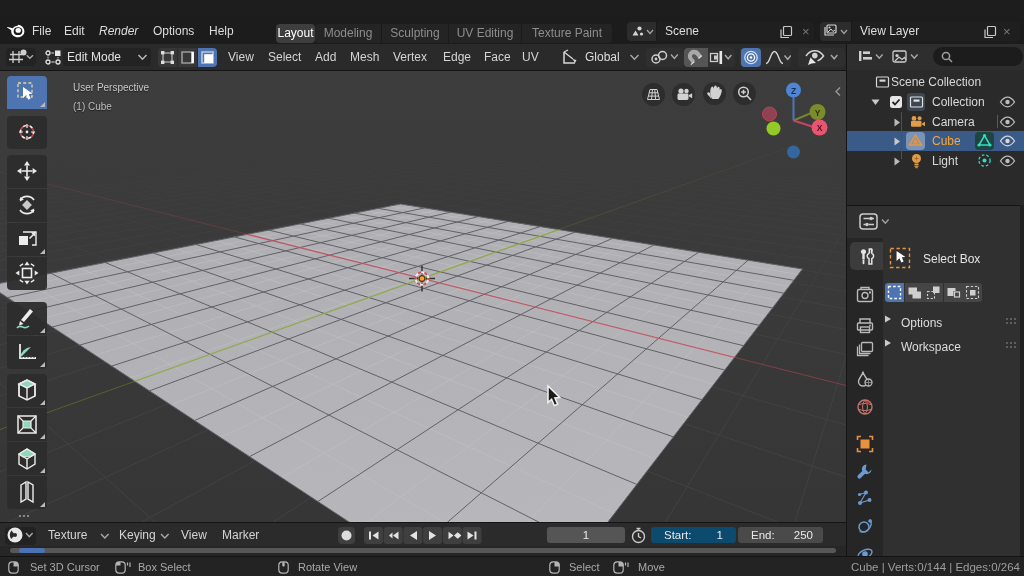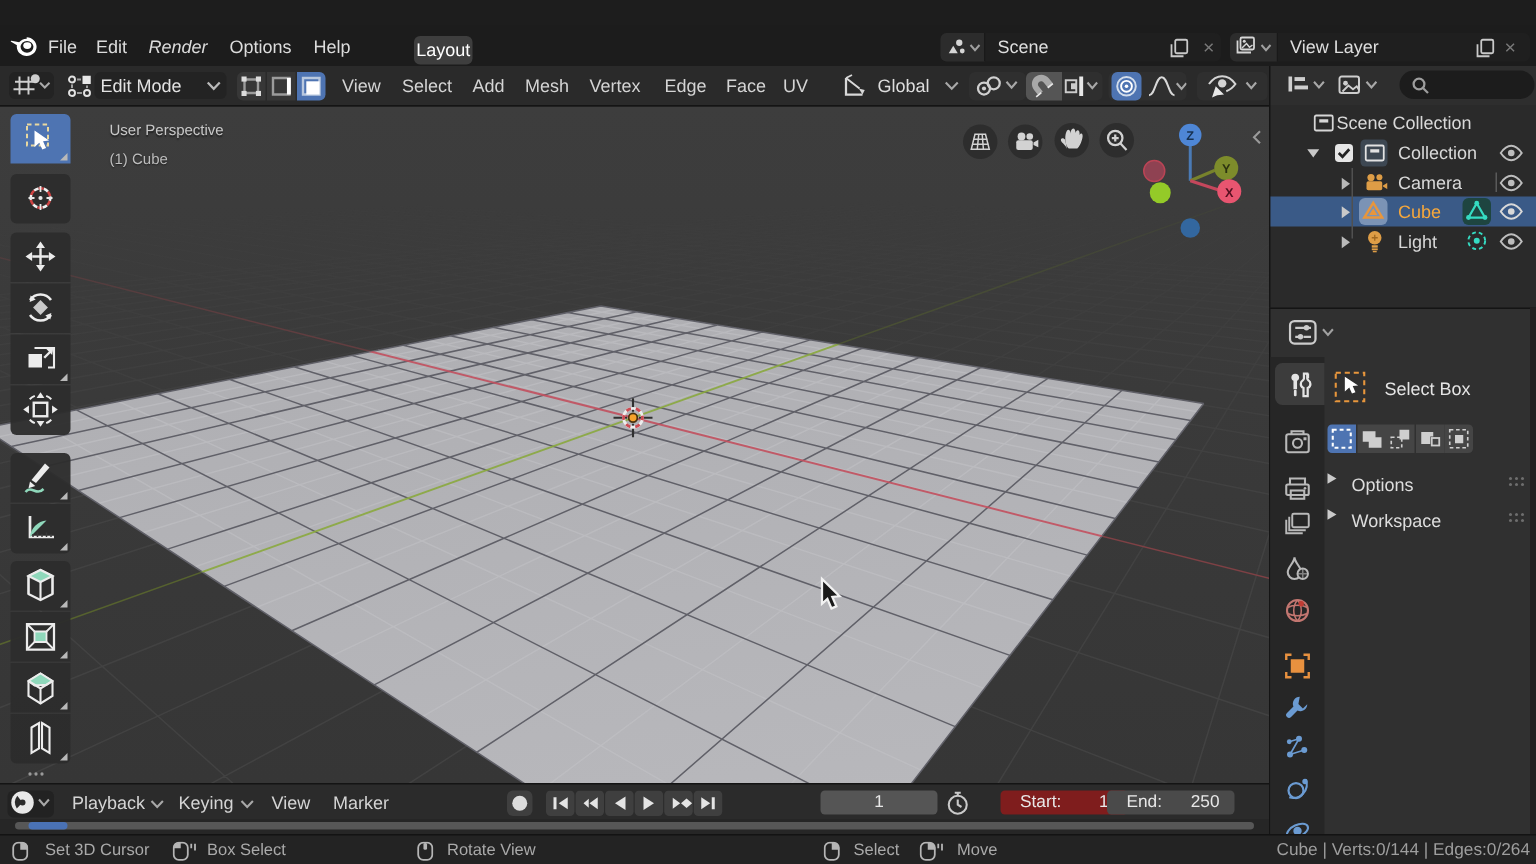--- a/index.html
+++ b/index.html
@@ -675,21 +675,21 @@
 <div class="abs" id="timeline">
  <div class="abs" style="left:5px;top:3.5px;width:31px;height:18px;background:#222222;border-radius:4px;"></div>
  <div class="abs" style="left:6px;top:3px;width:30px;height:18px;">
   <svg width="30" height="18" viewBox="0 0 30 18">
   <circle cx="9" cy="9" r="7.5" fill="#e8e8e8"></circle>
   <path d="M9,9L5.5,4.5A7.5,7.5 0 0 0 5.2,13z" fill="#2b2b2b"></path>
   <circle cx="9" cy="9" r="2" fill="#2b2b2b"></circle>
   <path d="M20,7l3.3,3.8L26.6,7" stroke="#a8a8a8" stroke-width="1.4" fill="none"></path>
         </svg>
       </div>
- <div class="tlmenu" style="left:48px;">Playback</div>
+ <div class="tlmenu" style="left:48px;">Texture</div>
  <svg class="abs" style="left:100px;top:10px;" width="10" height="7">
         <path d="M1,1l3.8,4L8.6,1" stroke="#a8a8a8" stroke-width="1.4" fill="none"></path>
       </svg>
  <div class="tlmenu" style="left:119px;">Keying</div>
  <svg class="abs" style="left:160px;top:10px;" width="10" height="7">
         <path d="M1,1l3.8,4L8.6,1" stroke="#a8a8a8" stroke-width="1.4" fill="none"></path>
       </svg>
  <div class="tlmenu" style="left:181px;">View</div>
  <div class="tlmenu" style="left:222px;">Marker</div>
  <div class="abs" style="left:338px;top:4px;width:17px;height:17px;background:#3f3f3f;border-radius:4px;">
@@ -717,21 +717,21 @@
   <path d="M103.5,4.5L109.5,8.5l-6,4z"></path>
             <rect x="110.5" y="4.5" width="2" height="8"></rect>
   </g>
         </svg>
       </div>
  <div class="tlfield" style="left:547px;width:78px;background:#555555;text-align:center;line-height:16px;">1</div>
  <svg class="abs" style="left:630px;top:4px;" width="17" height="17" viewBox="0 0 17 17">
   <circle cx="8.5" cy="9.5" r="6" fill="none" stroke="#c9c9c9" stroke-width="1.4"></circle>
   <path d="M8.5,6v3.5l2.5,1.5M6.5,1.5h4M8.5,1.5v2" stroke="#c9c9c9" stroke-width="1.4" fill="none"></path>
       </svg>
- <div class="tlfield" style="left:651px;width:85px;background:#7f1d1d;margin-left:16px;">
+ <div class="tlfield" style="left:651px;width:85px;background:#0c4a6e;">
   <span style="position:absolute;left:13px;top:1.5px;">Start:</span>
         <span style="position:absolute;right:13px;top:1.5px;">1</span>
       </div>
  <div class="tlfield" style="left:738px;width:85px;background:#4a4a4a;">
   <span style="position:absolute;left:13px;top:1.5px;">End:</span>
         <span style="position:absolute;right:10px;top:1.5px;">250</span>
       </div>
 </div>
 <div class="abs" id="tstrip">
  <div class="abs" style="left:10px;top:2px;width:826px;height:5px;background:#575757;border-radius:2.5px;"></div>
@@ -773,20 +773,29 @@
  <svg class="abs" style="left:6px;top:4px;" width="20" height="18" viewBox="0 0 20 18">
   <path d="M11.8,4.8c-2.1,0-4,1-5,2.4L1.6,6.1c-0.5-0.1-0.6,0.5-0.2,0.7l3.9,2.4c-0.1,0.4-0.1,0.6-0.1,1 0,3.4 2.9,6.1 6.6,6.1s6.6-2.7 6.6-6.1-3-6.4-6.6-6.4z" fill="#ffffff"></path>
   <ellipse cx="12" cy="10.2" rx="4.3" ry="3.9" fill="#1c1c1c"></ellipse>
   <ellipse cx="12.2" cy="9.4" rx="2.7" ry="2.3" fill="#ffffff"></ellipse>
       </svg>
  <div class="menu" style="left:32px;">File</div>
  <div class="menu" style="left:64px;">Edit</div>
  <div class="menu" style="left:99px;font-style:italic;">Render</div>
  <div class="menu" style="left:153px;">Options</div>
  <div class="menu" style="left:209px;">Help</div>
+ <div id="tabstrip">
+  <div class="tab" style="left:0;width:66px;">Modeling</div>
+        <div class="tsep" style="left:66px;"></div>
+  <div class="tab" style="left:67px;width:66px;">Sculpting</div>
+        <div class="tsep" style="left:133px;"></div>
+  <div class="tab" style="left:134px;width:72px;">UV Editing</div>
+        <div class="tsep" style="left:206px;"></div>
+  <div class="tab" style="left:207px;width:90px;">Texture Paint</div>
+ </div>
  <div id="tabactive">Layout</div>
  <div class="idwidget" style="left:627px;width:187px;">
   <div class="idleft" style="width:30px;">
    <svg width="30" height="19" viewBox="0 0 30 19">
             <g fill="#d5d5d5">
    <path d="M5.5,13.5l3-5 3,5z"></path>
               <circle cx="12.5" cy="6.5" r="2.1"></circle>
               <circle cx="14.5" cy="12" r="1.6"></circle>
             </g>
    <path d="M20,8l3,3.5L26,8" stroke="#a0a0a0" stroke-width="1.3" fill="none"></path>

